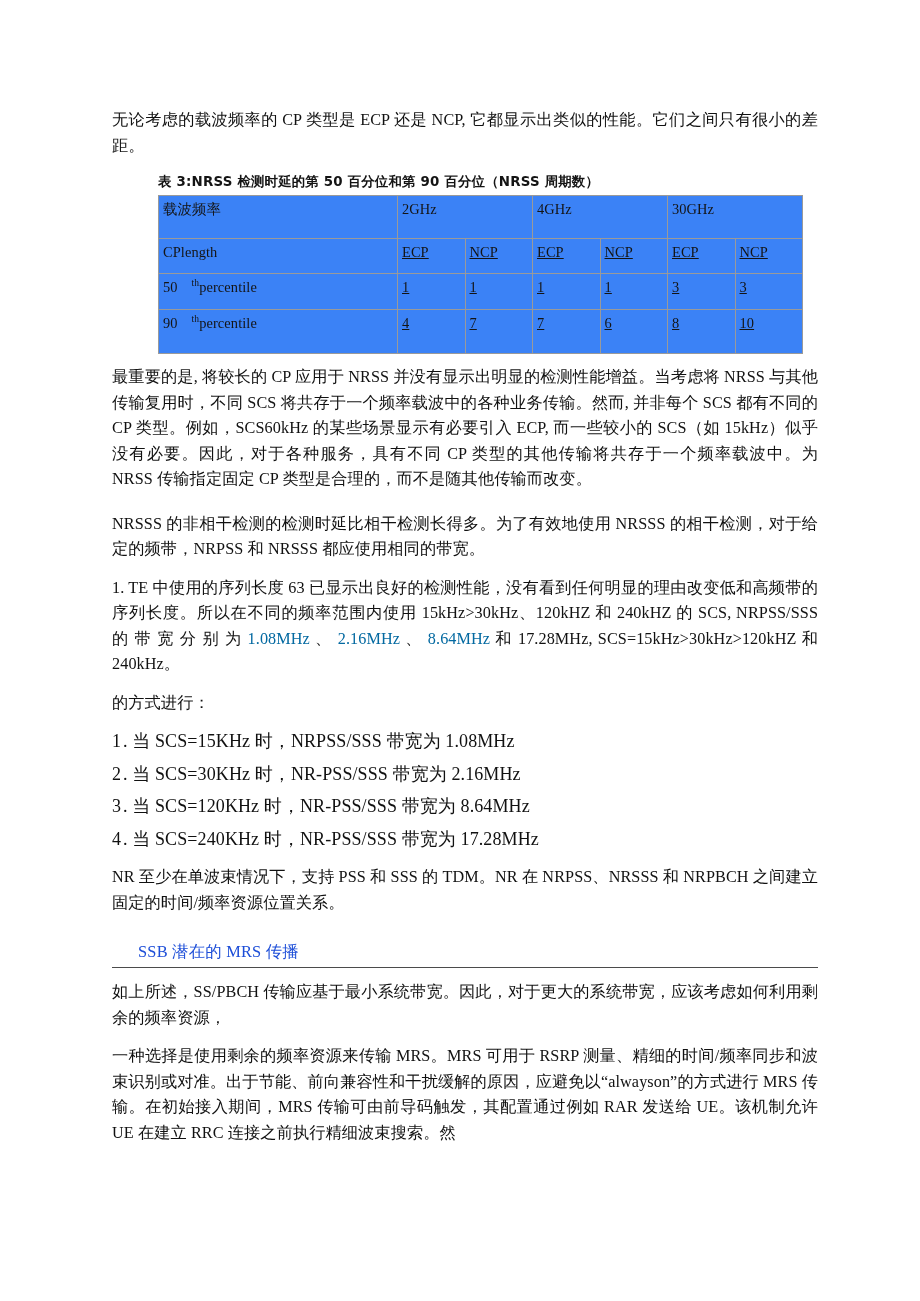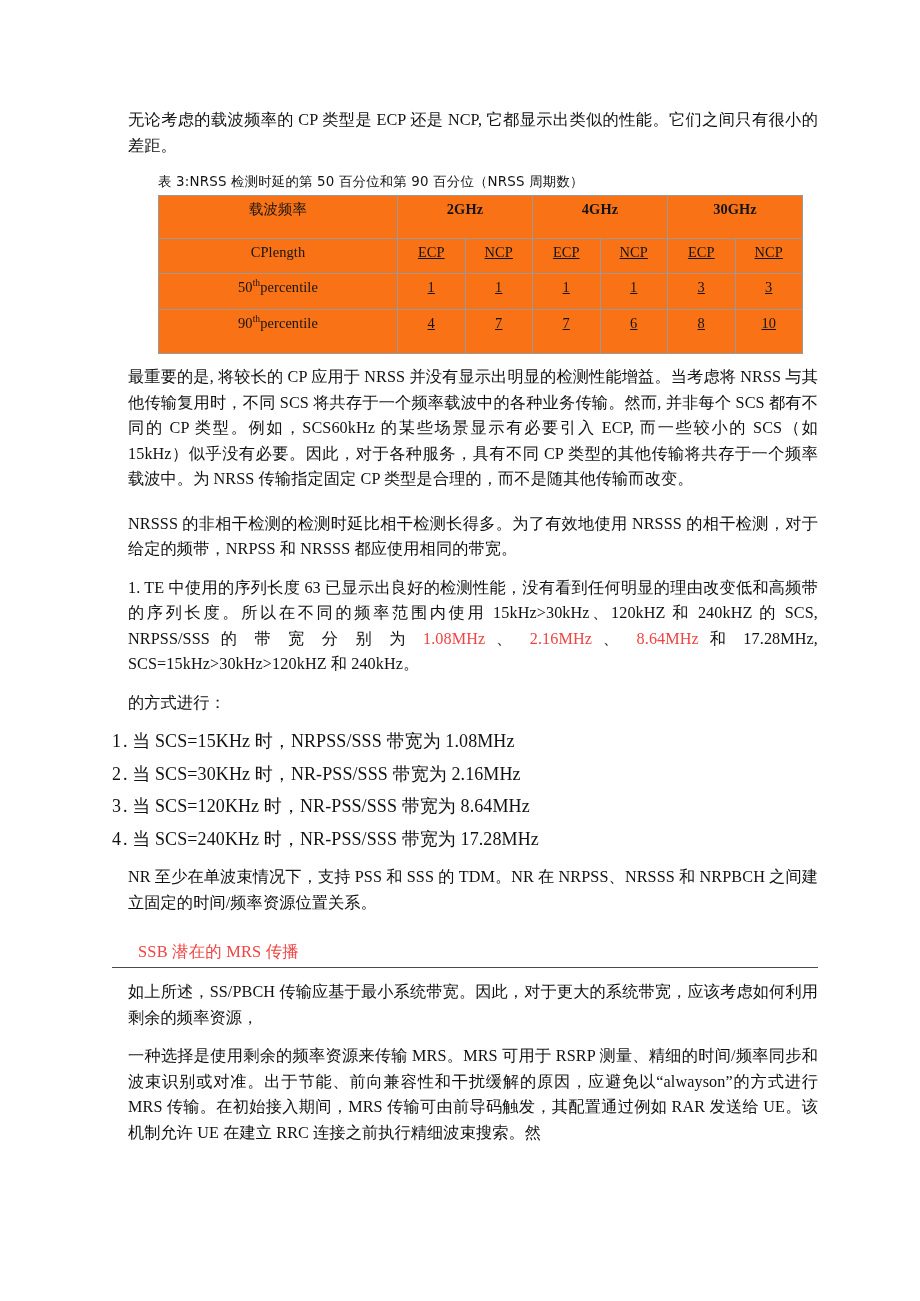--- a/index.html
+++ b/index.html
@@ -26,70 +26,70 @@
   }
   .content {
     position: absolute;
     left: 112px;
     top: 108px;
     width: 706px;
   }
 
   
   p.para {
-    margin: 0 0 7px 16px;
+    margin: 0 0 7px 0;
     font-size: 16.2px;
     line-height: 25.5px;
     text-align: justify;
     text-justify: inter-ideograph;
     letter-spacing: 0.1px;
   }
   .blockgap { height: 11px; }
   .blockgap-sm { height: 6px; }
 
   
   .table-caption {
     margin: 0 0 4px 0;
     padding-left: 46px;
     font-family: "DejaVu Sans", "Liberation Sans", sans-serif;
     font-size: 13.4px;
-    font-weight: normal;
+    font-weight: bold;
     line-height: 19px;
     letter-spacing: 0.2px;
     color: #141414;
   }
 
   
   .tbl-wrap {
     padding-left: 46px;
   }
   table.data {
     border-collapse: collapse;
     width: 608px;
     table-layout: fixed;
     font-family: "Liberation Serif", "DejaVu Serif", serif;
-    background: #f97316;
-    text-align: center;
+    background: #3b82f6;
   }
   table.data td {
     border: 1px solid #9a9a9a;
     padding: 5px 4px 14px 4px;
     font-size: 14.4px;
     line-height: 17px;
     vertical-align: top;
     color: #141414;
     letter-spacing: 0.1px;
   }
   table.data td.lbl { width: 230px; }
   table.data td.val { width: 63px; text-decoration: underline; }
-  table.data td.grp { width: 126px; font-weight: bold; }
+  table.data td.grp { width: 126px; }
   table.data td sup {
     font-size: 9.5px;
     vertical-align: super;
     line-height: 0;
+    margin-left: 14px;
   }
   tr.r-head td { padding-bottom: 20px; }
   tr.r-cp td { padding-bottom: 12px; }
   tr.r-p50 td { padding-bottom: 13px; }
   tr.r-p90 td { padding-bottom: 21px; }
 
   
   ol.numlist {
     margin: 0;
     padding: 0;
@@ -103,31 +103,31 @@
   }
   ol.numlist li .num { margin-right: 2px; }
 
   
   .section-head {
     margin: 0;
     padding: 0 0 3px 26px;
     font-size: 16.4px;
     line-height: 24px;
     letter-spacing: 0.2px;
-    color: #ef4444;
+    color: #1d4ed8;
   }
   .section-rule {
     border: 0;
     border-top: 1.4px solid #4b4b4b;
     margin: 0 0 12px 0;
     width: 706px;
   }
 
   
-  .hl { color: #ef4444; }
+  .hl { color: #0369a1; }
 
   .nowrap { white-space: nowrap; }
 </style>
 </head>
 <body>
 
 <div class="page">
   <div class="content">
 
     <p class="para">无论考虑的载波频率的 CP 类型是 ECP 还是 NCP, 它都显示出类似的性能。它们之间只有很小的差距。</p>

